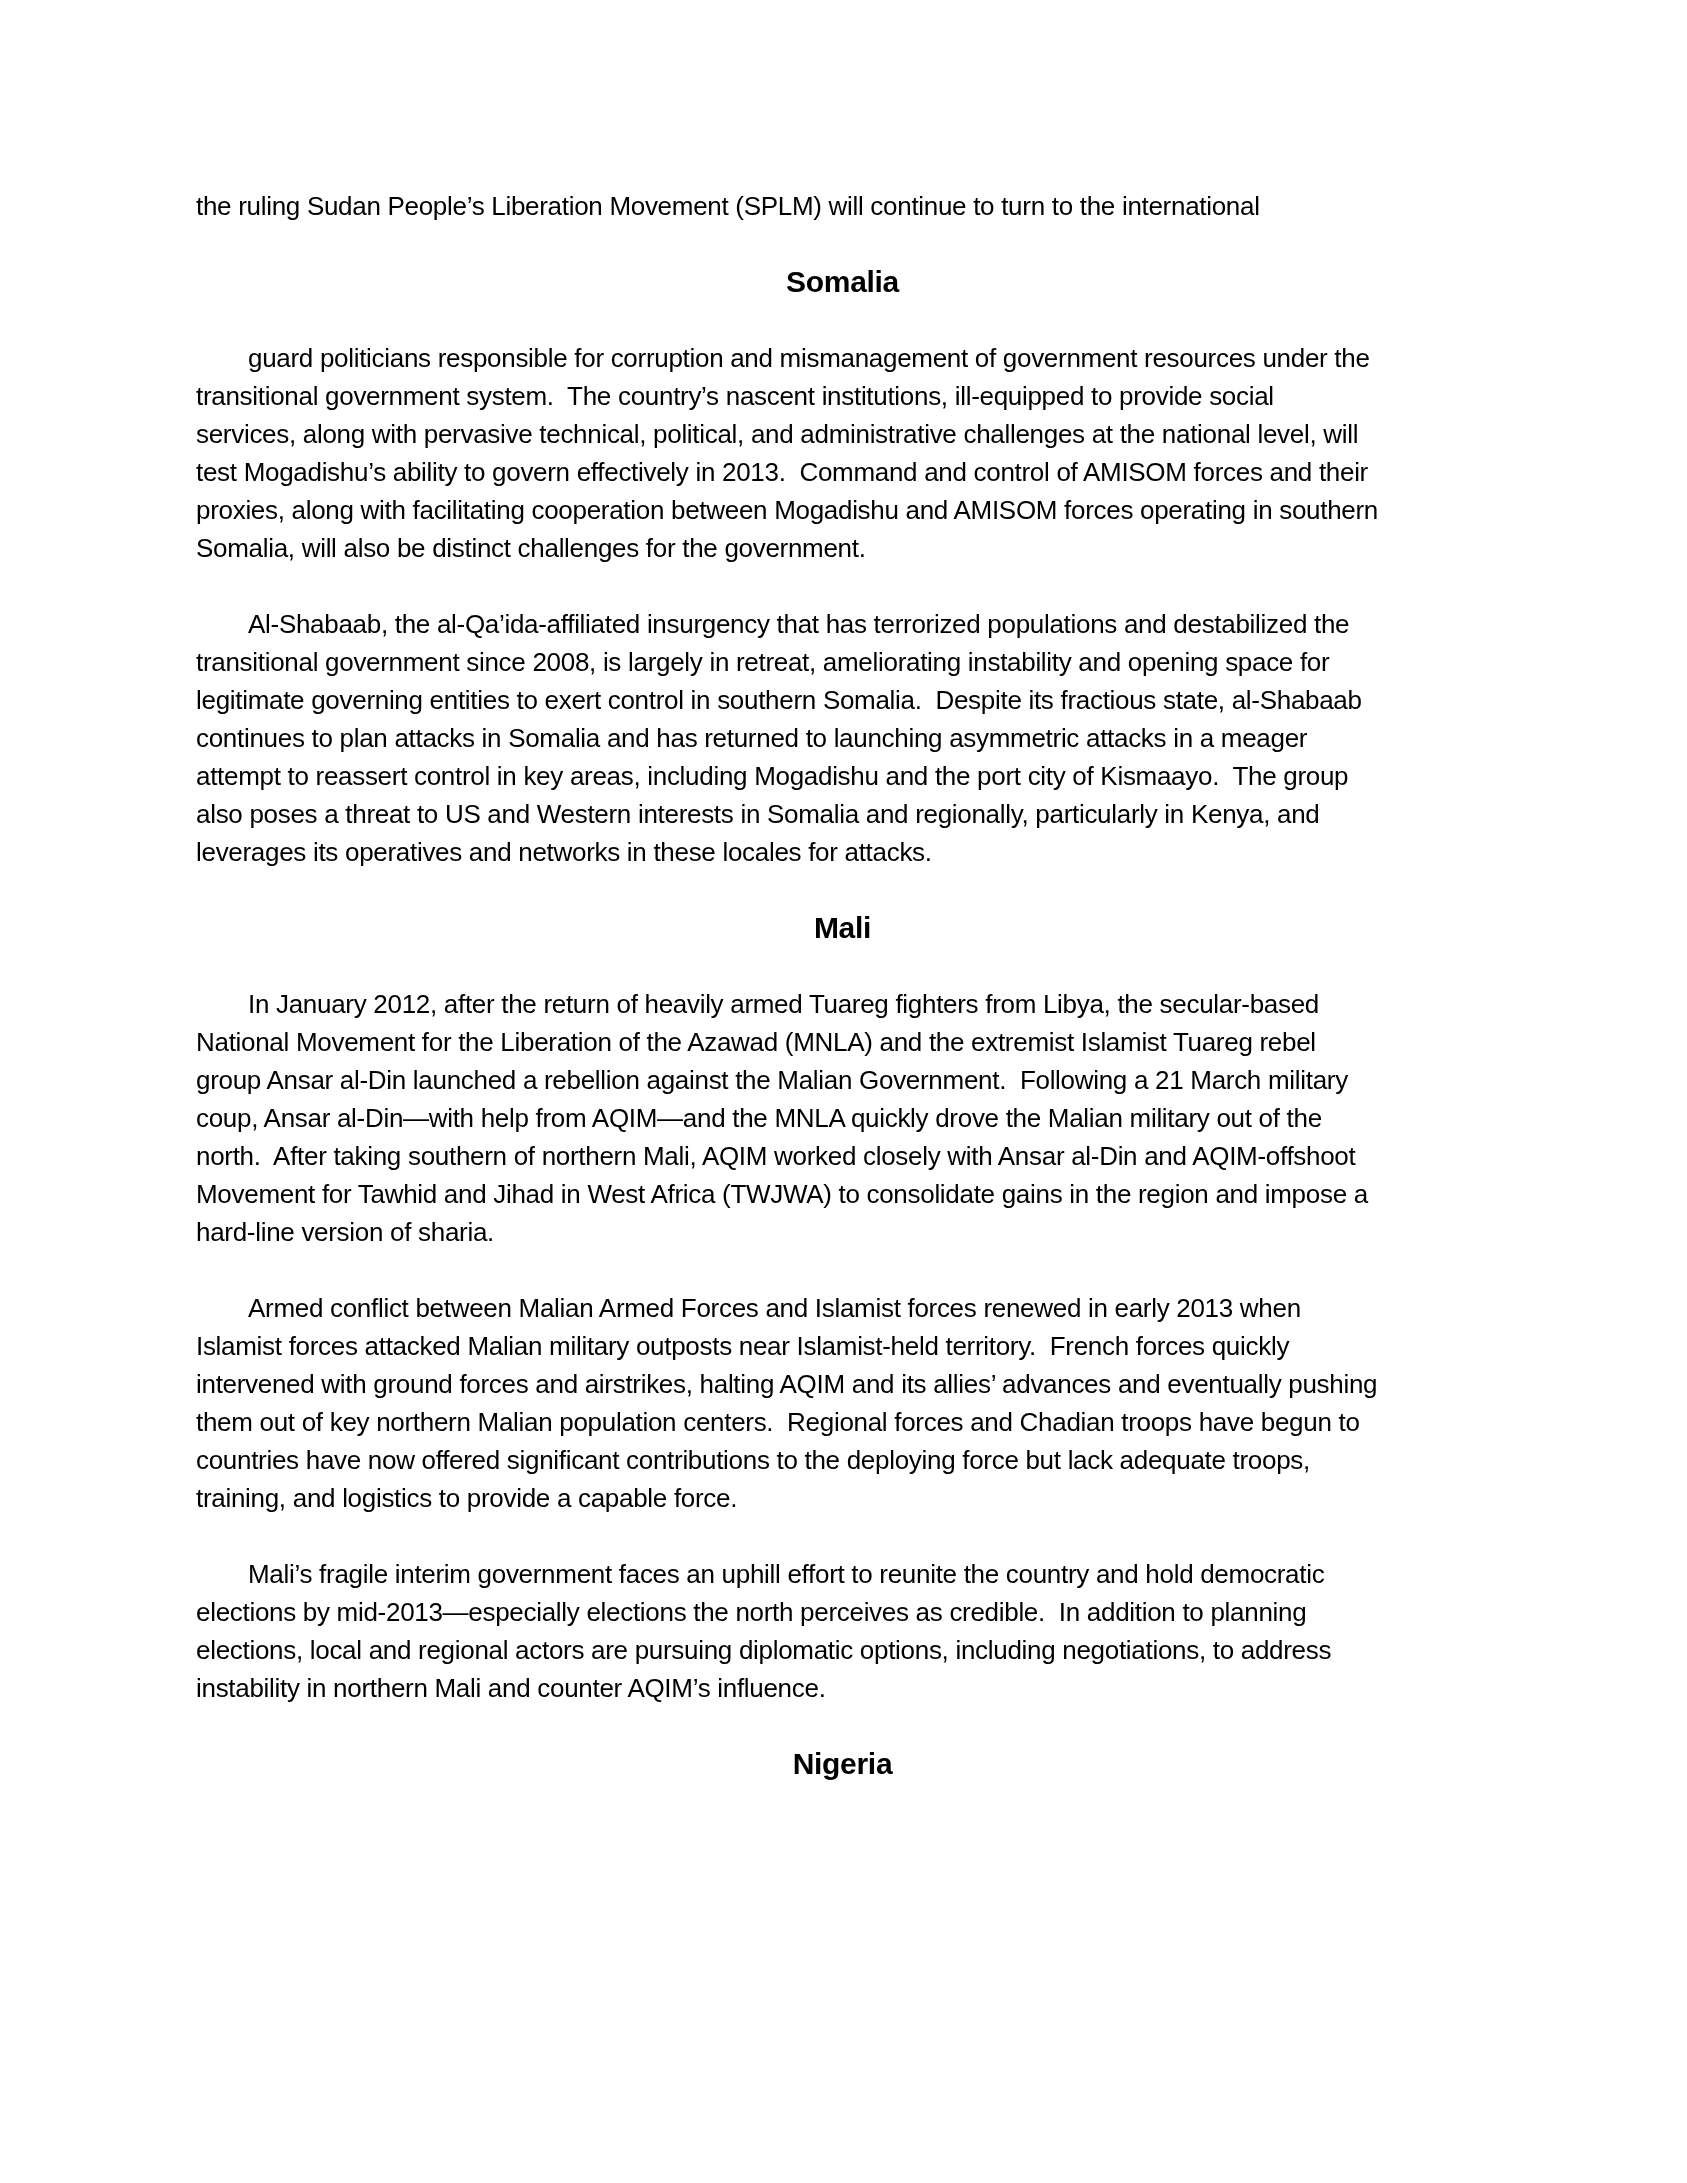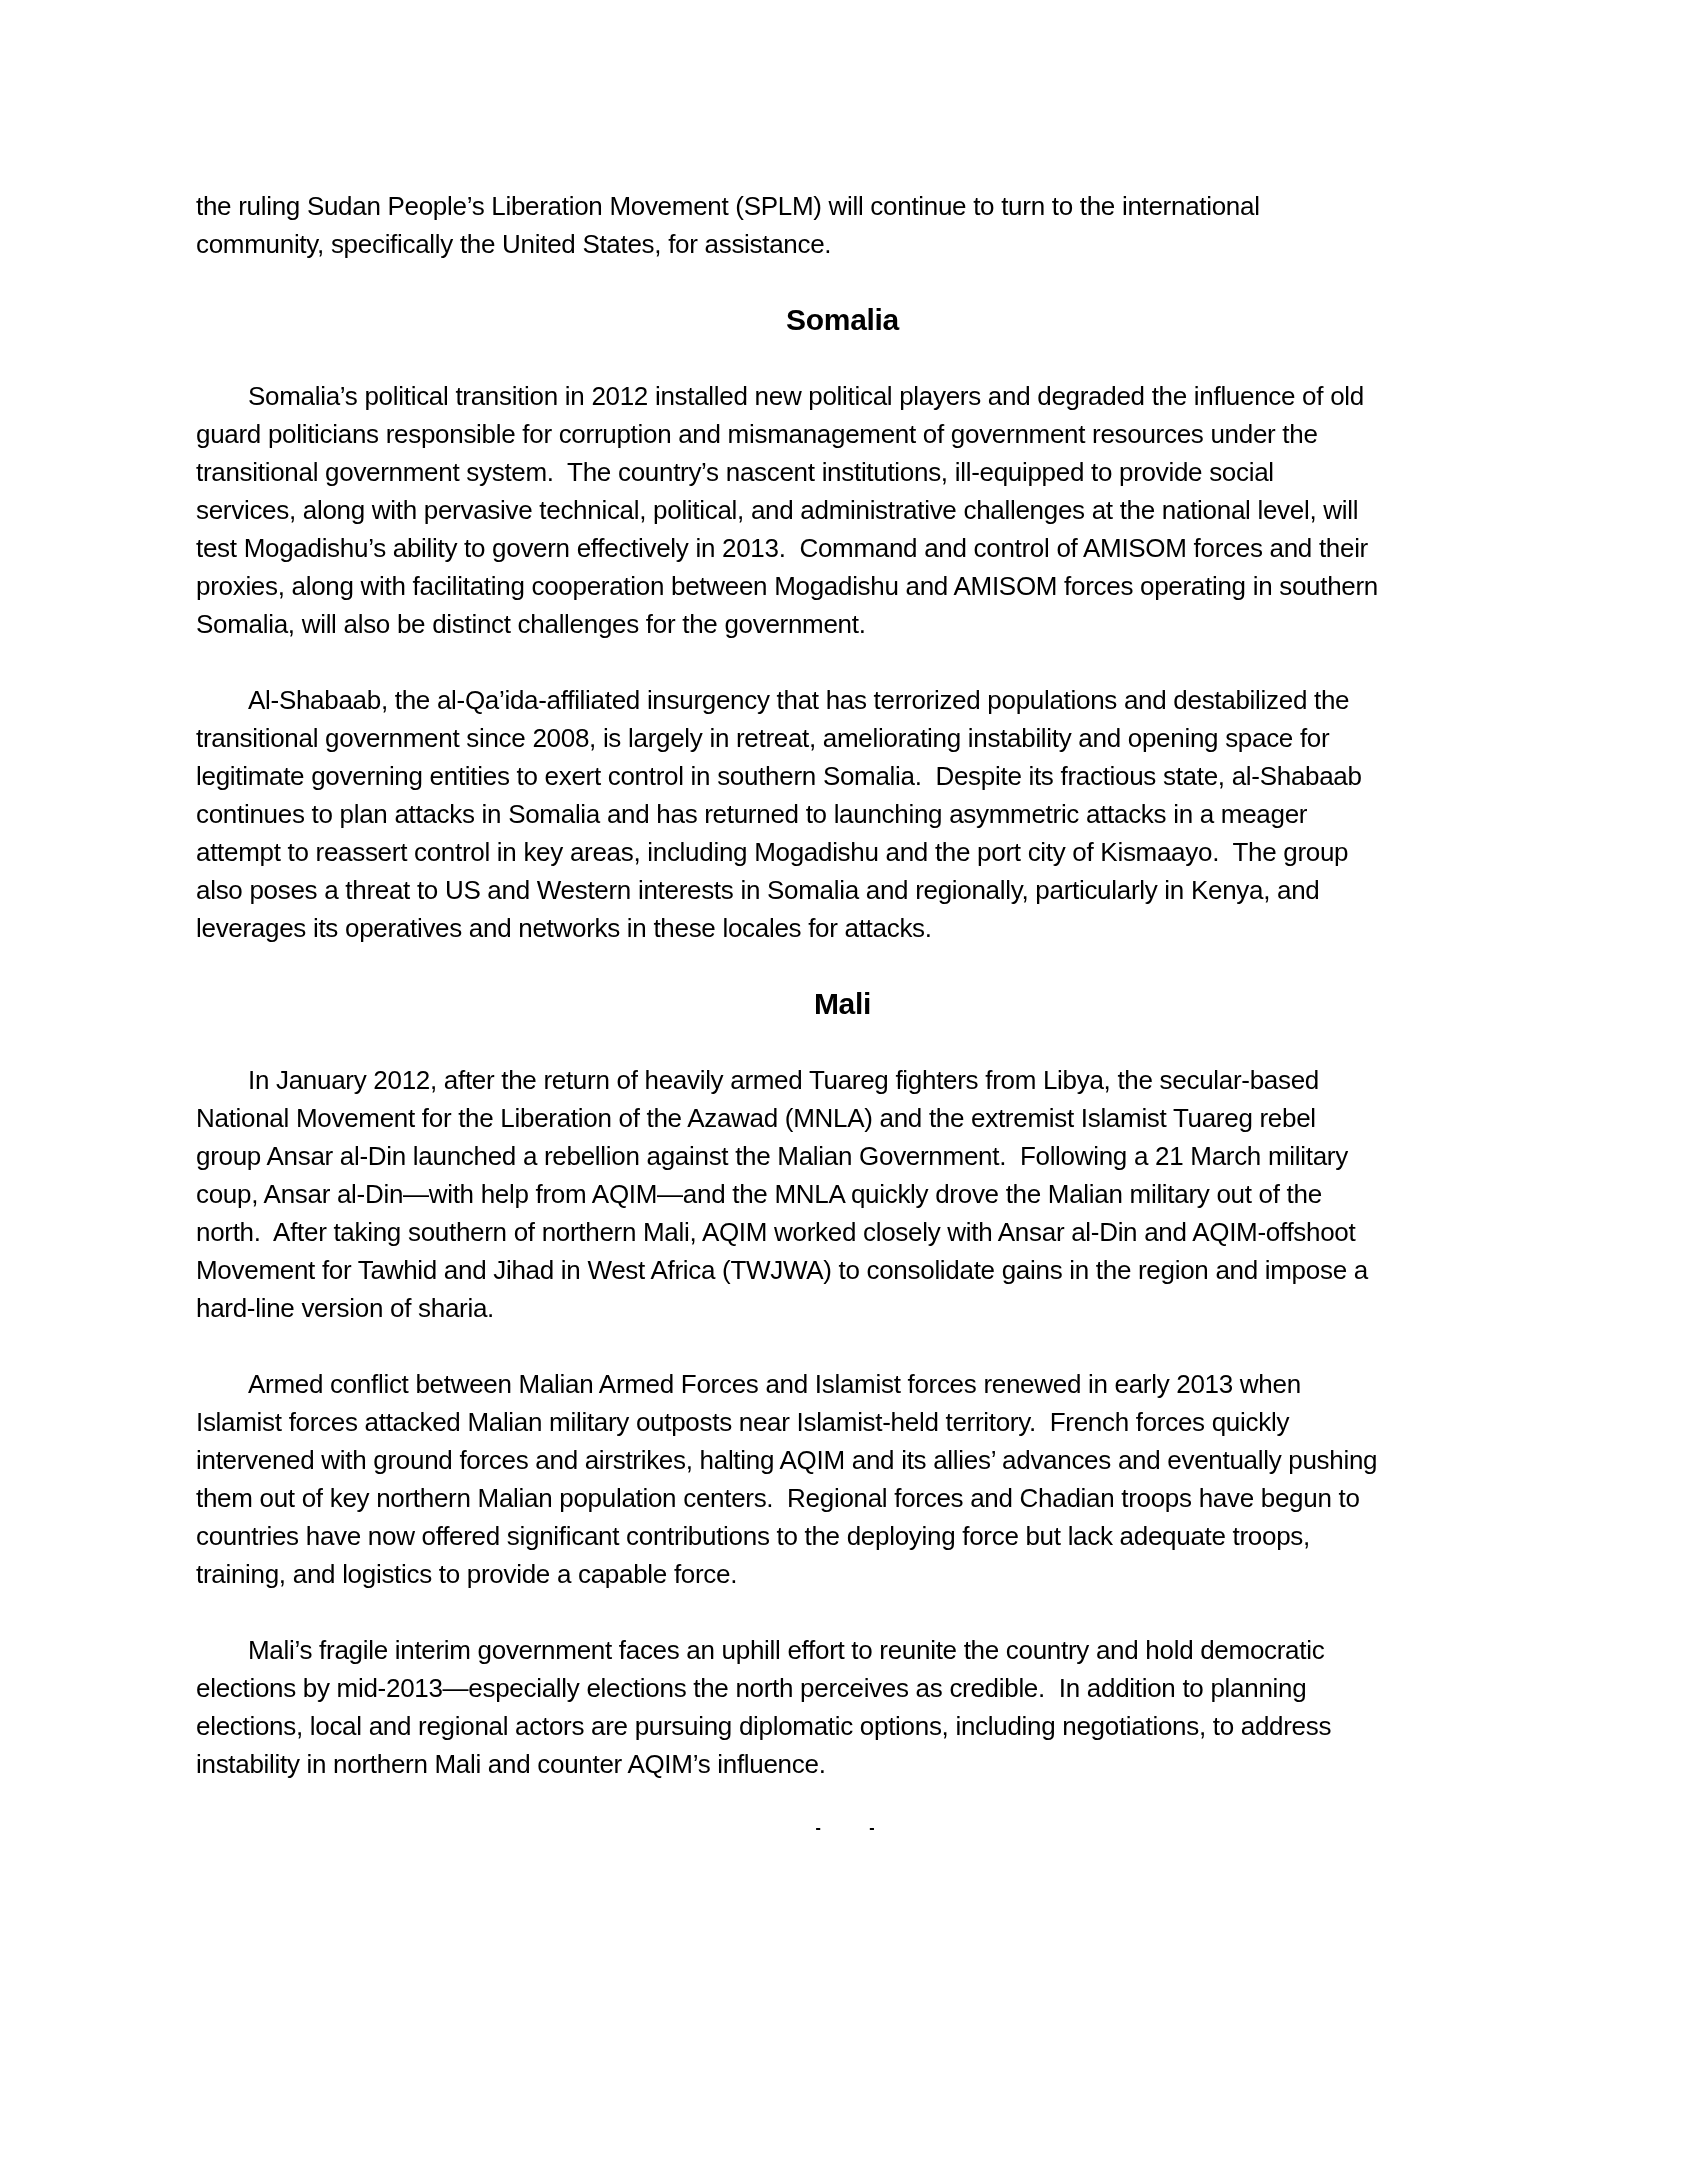--- a/index.html
+++ b/index.html
@@ -52,25 +52,23 @@
     line-height: 33px;
   }
 </style>
 </head>
 <body>
 
 <div class="page">
   <div class="text-col">
       <div class="para">
         <div class="line">the ruling Sudan People’s Liberation Movement (SPLM) will continue to turn to the international</div>
-        <div class="line">community, specifically the United States, for assistance.</div>
       </div>
       <div class="heading">Somalia</div>
       <div class="para indent">
-        <div class="line">Somalia’s political transition in 2012 installed new political players and degraded the influence of old</div>
         <div class="line">guard politicians responsible for corruption and mismanagement of government resources under the</div>
         <div class="line">transitional government system.  The country’s nascent institutions, ill-equipped to provide social</div>
         <div class="line">services, along with pervasive technical, political, and administrative challenges at the national level, will</div>
         <div class="line">test Mogadishu’s ability to govern effectively in 2013.  Command and control of AMISOM forces and their</div>
         <div class="line">proxies, along with facilitating cooperation between Mogadishu and AMISOM forces operating in southern</div>
         <div class="line">Somalia, will also be distinct challenges for the government.</div>
       </div>
       <div class="para indent">
         <div class="line">Al-Shabaab, the al-Qa’ida-affiliated insurgency that has terrorized populations and destabilized the</div>
         <div class="line">transitional government since 2008, is largely in retreat, ameliorating instability and opening space for</div>

